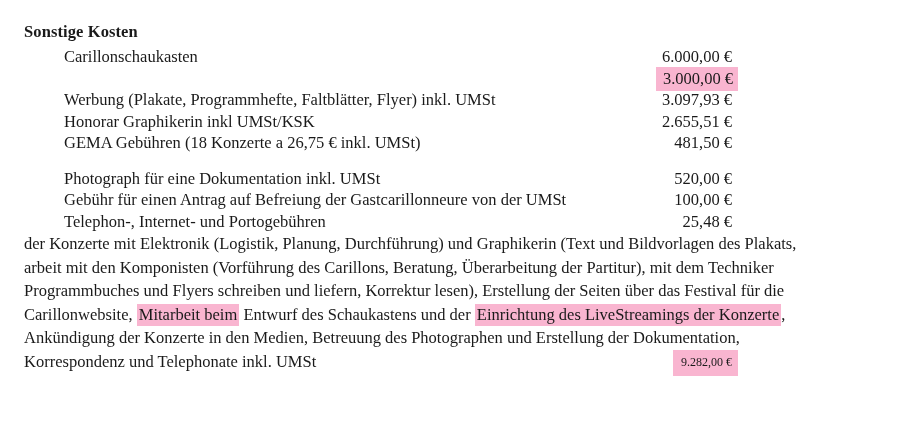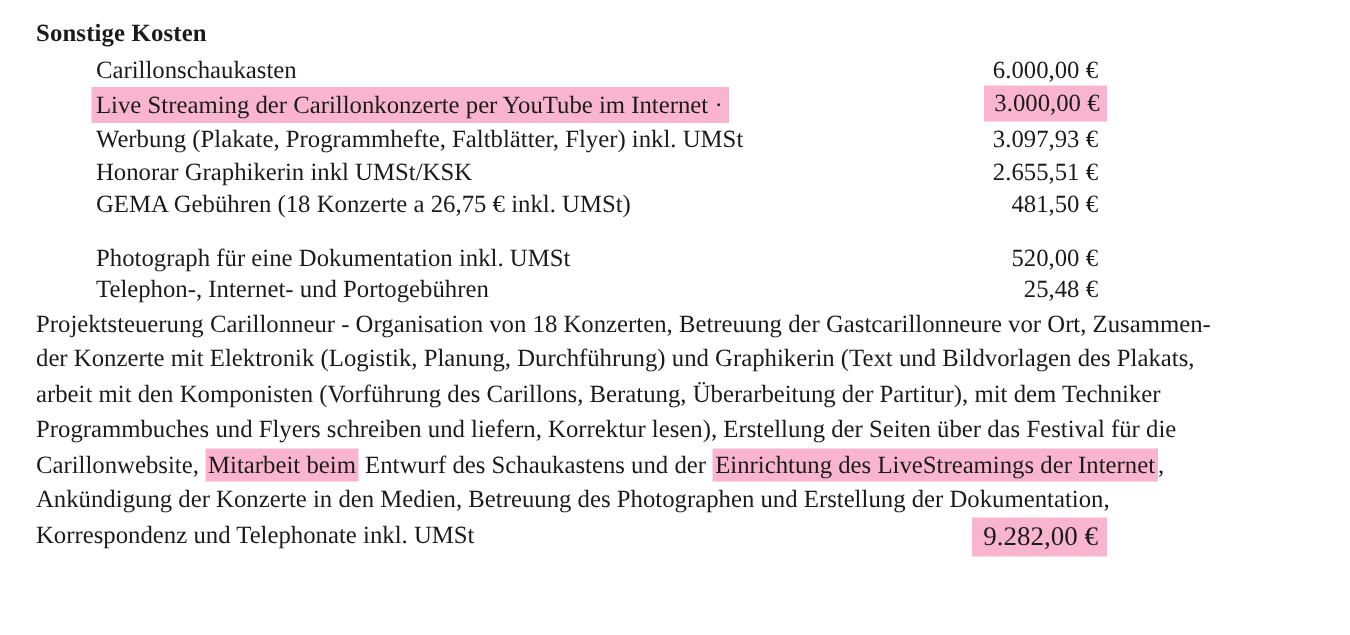--- a/index.html
+++ b/index.html
@@ -12,21 +12,21 @@
     background: #ffffff;
     font-family: "Liberation Serif", serif;
     color: #1a1a1a;
     overflow: hidden;
   }
   .page {
     position: relative;
     width: 772px;
     height: 423px;
     box-sizing: border-box;
-    padding: 12px 22px 0 22px;
+    padding: 22px 22px 0 22px;
   }
   .doc-title {
     font-size: 16.5px;
     font-weight: bold;
     letter-spacing: 0.1px;
     margin: 0 0 4px 0;
     padding-left: 2px;
   }
   .line {
     position: relative;
@@ -81,39 +81,38 @@
   }
   .final-amount-row {
     position: relative;
     height: 0;
   }
   .final-amount {
     position: absolute;
     right: 12px;
     top: -23px;
     padding: 2px 6px 3px 8px;
-    font-size: 18px;
+    font-size: 12px;
     line-height: 21px;
     white-space: nowrap;
   }
 </style>
 </head>
 <body>
 
 <div class="page">
 
   <div class="doc-title">Sonstige Kosten</div>
 
   <div>
     <div class="line">
       <span class="label">Carillonschaukasten</span>
       <span class="amount">6.000,00 €</span>
     </div>
     <div class="line">
-      <span class="label hl">Live Streaming der Carillonkonzerte per YouTube im Internet ·</span>
       <span class="amount hl">3.000,00 €</span>
     </div>
     <div class="line">
       <span class="label">Werbung (Plakate, Programmhefte, Faltblätter, Flyer) inkl. UMSt</span>
       <span class="amount">3.097,93 €</span>
     </div>
     <div class="line">
       <span class="label">Honorar Graphikerin inkl UMSt/KSK</span>
       <span class="amount">2.655,51 €</span>
     </div>
@@ -124,40 +123,41 @@
   </div>
 
   <div class="spacer"></div>
 
   <div>
     <div class="line">
       <span class="label">Photograph für eine Dokumentation inkl. UMSt</span>
       <span class="amount">520,00 €</span>
     </div>
     <div class="line">
+      <span class="label">Gebühr für einen Antrag auf Befreiung der Gastcarillonneure von der UMSt</span>
+      <span class="amount">100,00 €</span>
+    </div>
+    <div class="line">
       <span class="label">Telephon-, Internet- und Portogebühren</span>
       <span class="amount">25,48 €</span>
     </div>
   </div>
 
   <div class="para">
-    <div class="row">
-      <span class="seg">Projektsteuerung Carillonneur - Organisation von 18 Konzerten, Betreuung der Gastcarillonneure vor Ort, Zusammen-</span>
-    </div>
     <div class="row">
       <span class="seg">der Konzerte mit Elektronik (Logistik, Planung, Durchführung) und Graphikerin (Text und Bildvorlagen des Plakats,</span>
     </div>
     <div class="row">
       <span class="seg">arbeit mit den Komponisten (Vorführung des Carillons, Beratung, Überarbeitung der Partitur), mit dem Techniker</span>
     </div>
     <div class="row">
       <span class="seg">Programmbuches und Flyers schreiben und liefern, Korrektur lesen), Erstellung der Seiten über das Festival für die</span>
     </div>
     <div class="row">
-      <span class="seg">Carillonwebsite, </span><span class="seg hl">Mitarbeit beim</span><span class="seg"> Entwurf des Schaukastens und der </span><span class="seg hl">Einrichtung des LiveStreamings der Internet</span><span class="seg">,</span>
+      <span class="seg">Carillonwebsite, </span><span class="seg hl">Mitarbeit beim</span><span class="seg"> Entwurf des Schaukastens und der </span><span class="seg hl">Einrichtung des LiveStreamings der Konzerte</span><span class="seg">,</span>
     </div>
     <div class="row">
       <span class="seg">Ankündigung der Konzerte in den Medien, Betreuung des Photographen und Erstellung der Dokumentation,</span>
     </div>
     <div class="row">
       <span class="seg">Korrespondenz und Telephonate inkl. UMSt</span>
     </div>
   </div>
 
   <div class="final-amount-row">

